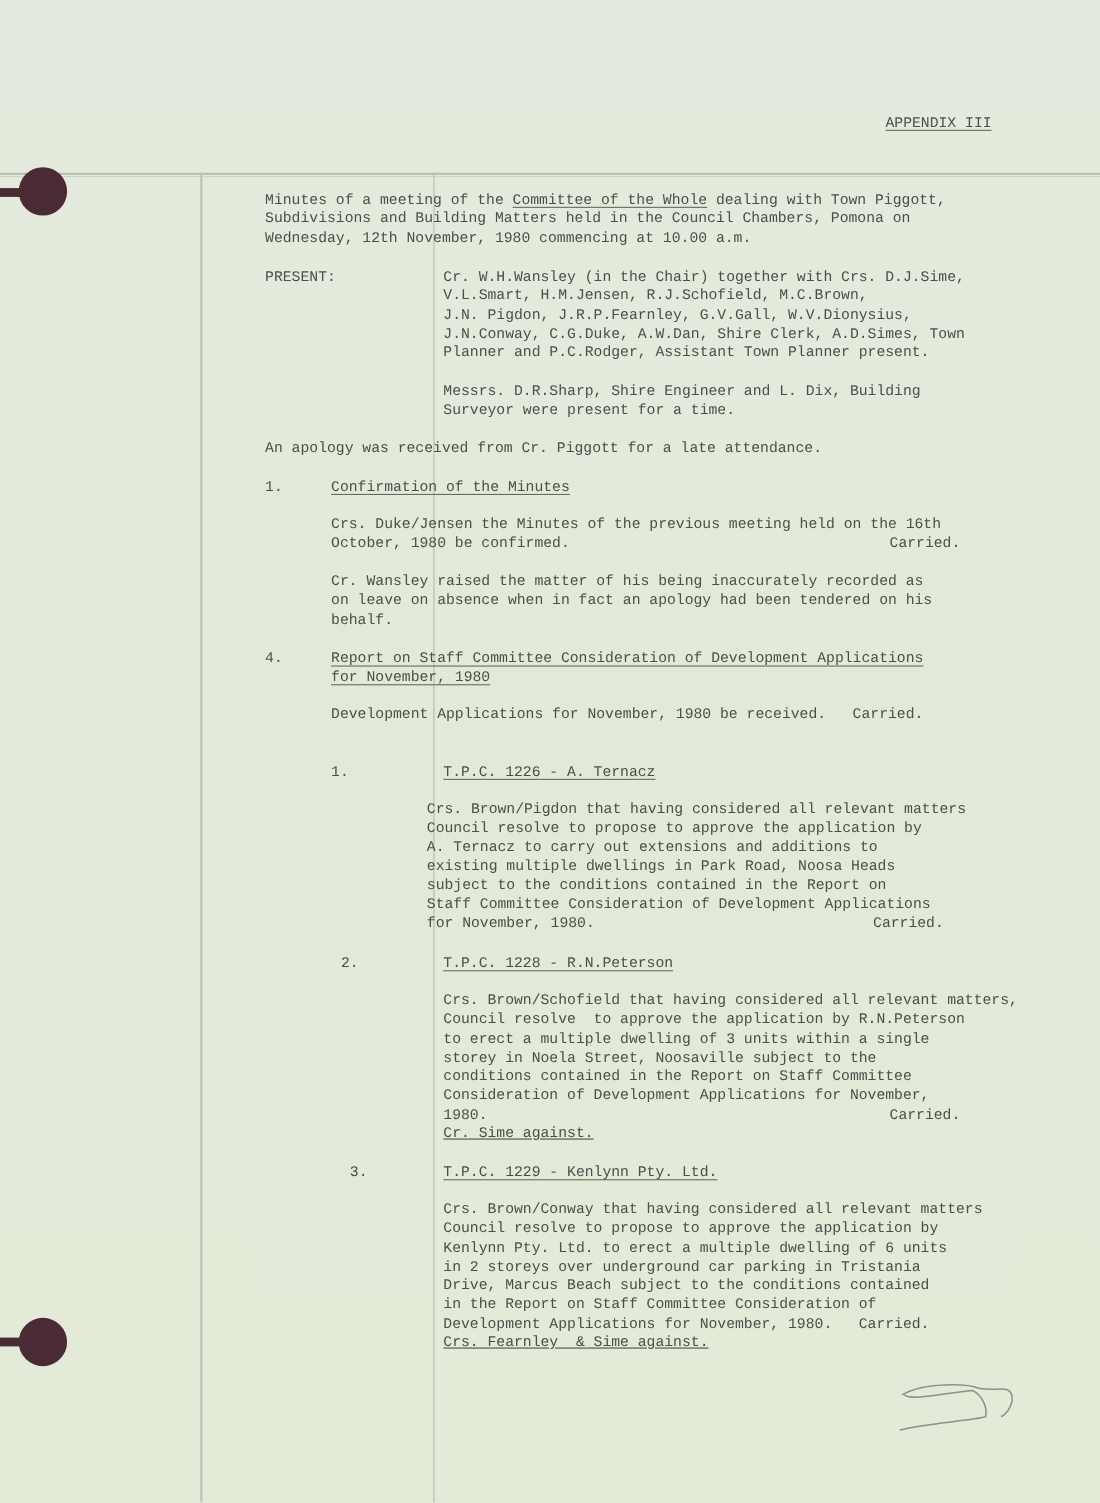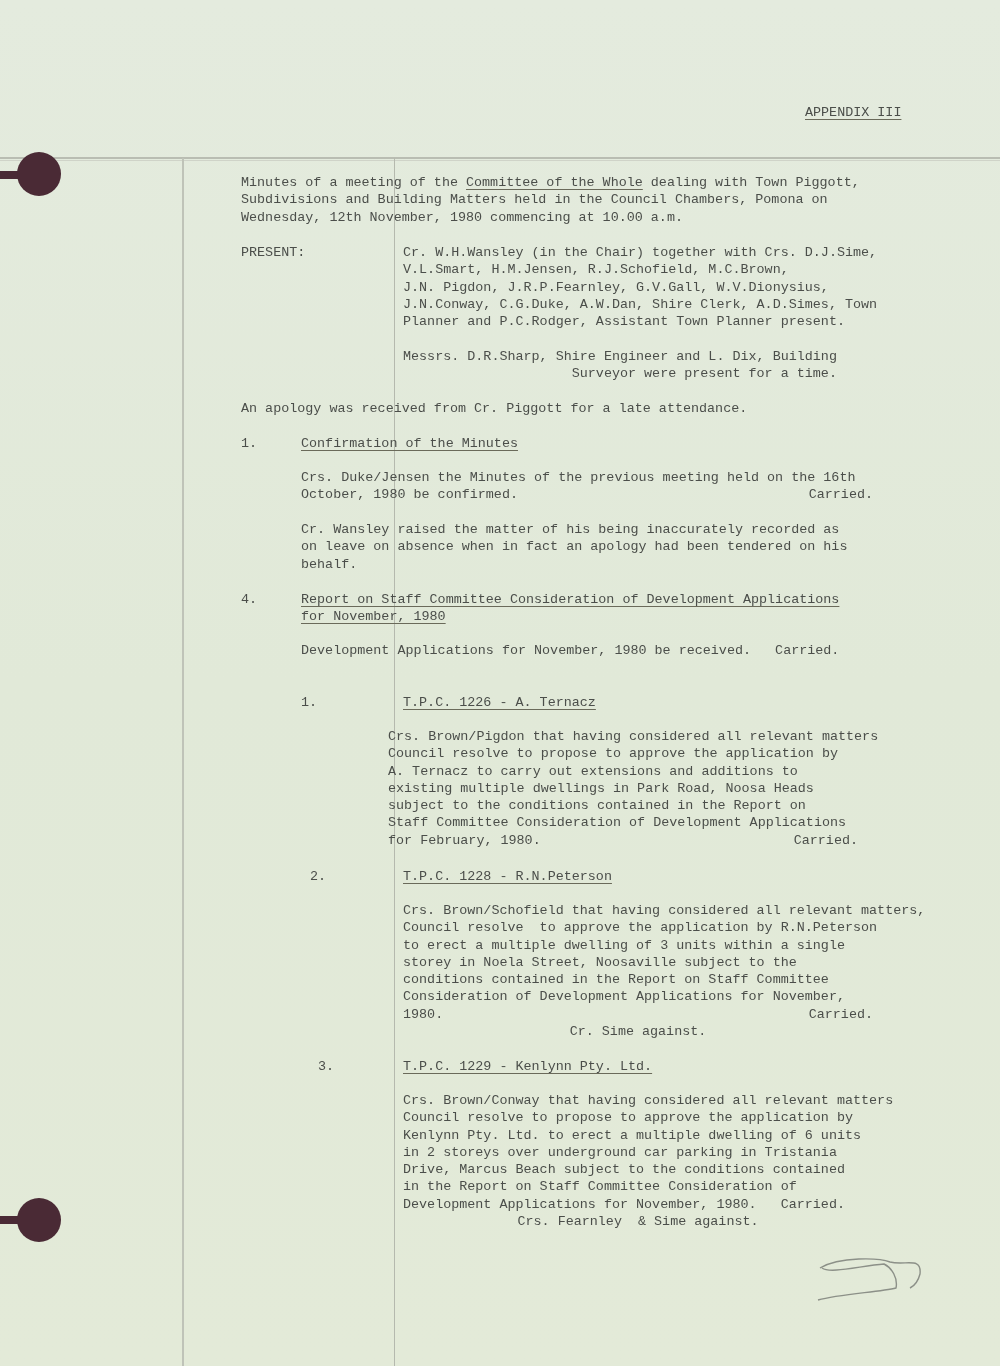--- a/index.html
+++ b/index.html
@@ -13,21 +13,21 @@
     }
     .abs { position: absolute; }
     .line { white-space: pre; line-height: 17.3px; }
     .u { text-decoration: underline; text-decoration-color: #6a6a5a; text-underline-offset: 3px; }
     .hline { position:absolute; left:0; top:157px; width:1000px; height:2px; background:#b9bdb2; }
     .hline2 { position:absolute; left:0; top:160px; width:1000px; height:1px; background:#cfd3c8; }
     .vline-left { position:absolute; left:182px; top:158px; width:2px; height:1208px; background:#bfc3b8; }
     .vline-mid { position:absolute; left:394px; top:158px; width:1px; height:1208px; background:#b5b9ae; }
     .hole { position:absolute; width:44px; height:44px; border-radius:50%; background:#4a2a35; }
     .hole-tab { position:absolute; height:8px; width:24px; background:#4a2a35; }
-    .rt { text-align: center; }
+    .rt { text-align: left; text-decoration: underline; }
   </style>
 </head>
 <body>
 
 <div class="hline"></div>
 <div class="hline2"></div>
 <div class="vline-left"></div>
 <div class="vline-mid"></div>
 
 <div class="hole-tab" style="left:0;top:171px;"></div>
@@ -44,21 +44,21 @@
 </div>
 
 <div class="abs line" style="left:241px;top:244px;">PRESENT:</div>
 <div class="abs" style="left:403px;top:244px;">
   <div class="line">Cr. W.H.Wansley (in the Chair) together with Crs. D.J.Sime,</div>
   <div class="line">V.L.Smart, H.M.Jensen, R.J.Schofield, M.C.Brown,</div>
   <div class="line">J.N. Pigdon, J.R.P.Fearnley, G.V.Gall, W.V.Dionysius,</div>
   <div class="line">J.N.Conway, C.G.Duke, A.W.Dan, Shire Clerk, A.D.Simes, Town</div>
   <div class="line">Planner and P.C.Rodger, Assistant Town Planner present.</div>
 </div>
-<div class="abs" style="left:403px;top:348px;text-align:right;">
+<div class="abs" style="left:403px;top:348px;">
   <div class="line">Messrs. D.R.Sharp, Shire Engineer and L. Dix, Building</div>
   <div class="line">Surveyor were present for a time.</div>
 </div>
 
 <div class="abs line" style="left:241px;top:400px;">An apology was received from Cr. Piggott for a late attendance.</div>
 
 <div class="abs line" style="left:241px;top:435px;">1.</div>
 <div class="abs line u" style="left:301px;top:435px;">Confirmation of the Minutes</div>
 <div class="abs" style="left:301px;top:469px;width:572px;">
   <div class="line">Crs. Duke/Jensen the Minutes of the previous meeting held on the 16th</div>
@@ -85,21 +85,21 @@
 <div class="abs line" style="left:301px;top:694px;">1.</div>
 <div class="abs line u" style="left:403px;top:694px;">T.P.C. 1226 - A. Ternacz</div>
 <div class="abs" style="left:388px;top:728px;width:470px;">
   <div class="line">Crs. Brown/Pigdon that having considered all relevant matters</div>
   <div class="line">Council resolve to propose to approve the application by</div>
   <div class="line">A. Ternacz to carry out extensions and additions to</div>
   <div class="line">existing multiple dwellings in Park Road, Noosa Heads</div>
   <div class="line">subject to the conditions contained in the Report on</div>
   <div class="line">Staff Committee Consideration of Development Applications</div>
   <div style="position:relative;">
-    <div class="line">for February, 1980.</div>
+    <div class="line">for November, 1980.</div>
     <div class="line" style="position:absolute;right:0;top:0;">Carried.</div>
   </div>
 </div>
 
 <div class="abs line" style="left:310px;top:868px;">2.</div>
 <div class="abs line u" style="left:403px;top:868px;">T.P.C. 1228 - R.N.Peterson</div>
 <div class="abs" style="left:403px;top:902px;width:470px;">
   <div class="line">Crs. Brown/Schofield that having considered all relevant matters,</div>
   <div class="line">Council resolve  to approve the application by R.N.Peterson</div>
   <div class="line">to erect a multiple dwelling of 3 units within a single</div>

